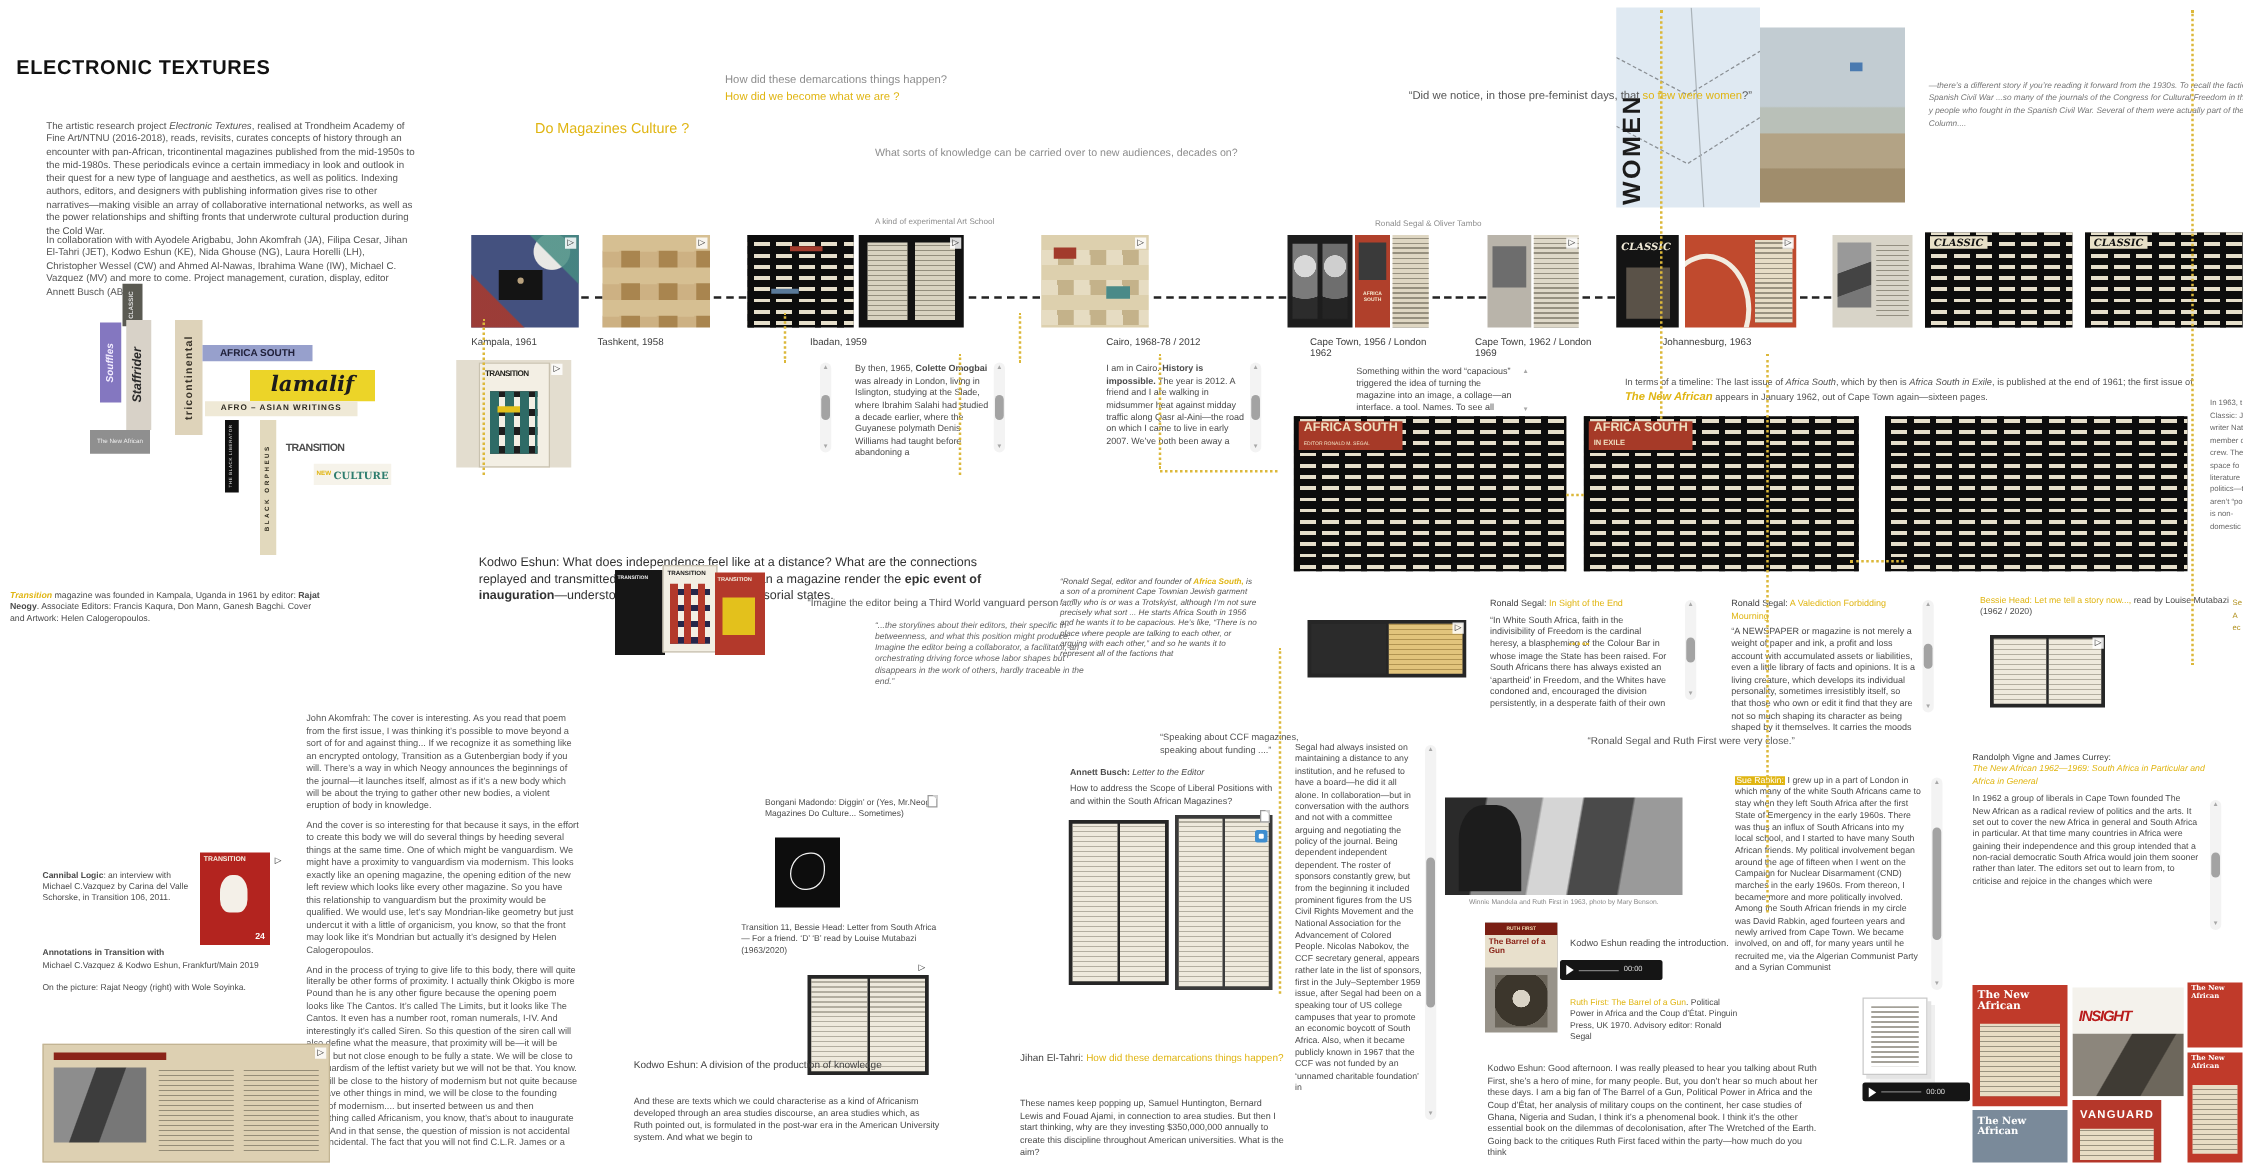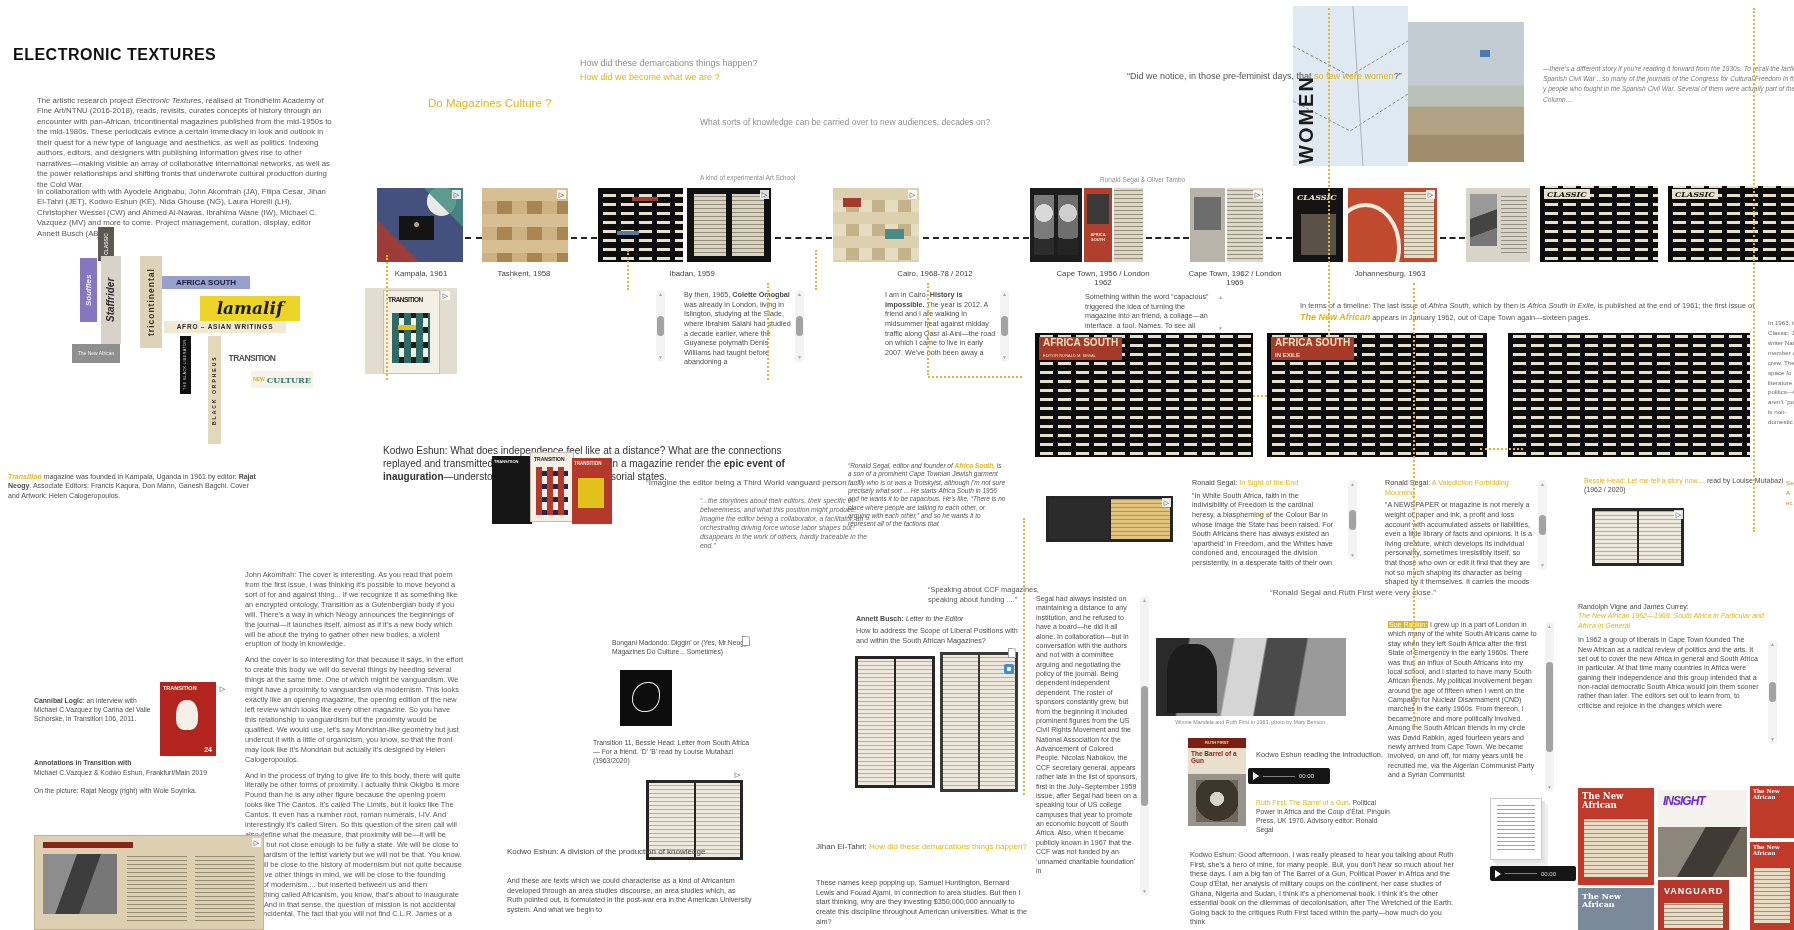--- a/index.html
+++ b/index.html
@@ -5,21 +5,21 @@
   :root{--acc:#e0b512;}
   *{box-sizing:border-box;margin:0;padding:0}
   html,body{width:1794px;height:930px;overflow:hidden;background:#fff;font-family:"Liberation Sans",sans-serif}
   #canvas{position:absolute;left:0;top:0;width:1794px;height:930px}
   .t{position:absolute;font-size:7.2px;line-height:1.34;color:#4b4b4b}
   .i{font-style:italic}.b{font-weight:bold}
   .yl{color:var(--acc)}
   .hl{background:var(--acc);color:#fff;padding:0 1px}
   .gray{color:#8d8d8d}
   .nw{white-space:nowrap}
-  .lbl{position:absolute;font-size:7.8px;color:#3d3d3d;text-align:center}
+  .lbl{position:absolute;font-size:7.8px;color:#3d3d3d;text-align:left}
   .thumb{position:absolute;overflow:hidden}
   .exp{position:absolute;width:9px;height:9px;background:rgba(255,255,255,.85);color:#1d1d1d;font-size:7px;line-height:9px;text-align:center;z-index:6}
   .exp::before{content:"▷"}
   .pgi{position:absolute;width:8px;height:10px;background:#fff;border:1px solid #999;z-index:6}
   .pgi::after{content:"";position:absolute;right:-1px;top:-1px;border-style:solid;border-width:0 4px 4px 0;border-color:transparent #cfcfcf transparent transparent}
   .bfi{position:absolute;width:10px;height:10px;background:#3e8ed0;border-radius:2px;z-index:6}
   .bfi::after{content:"";position:absolute;left:3px;top:3px;right:3px;bottom:3px;background:#fff;border-radius:1px}
   .sb{position:absolute;width:9px;background:#f3f3f3;border-radius:5px;display:flex;flex-direction:column;align-items:center;justify-content:space-between;padding:2px 0;z-index:5}
   .sb::before{content:"▲";font-size:5px;color:#a7a7a7;line-height:1}
   .sb::after{content:"▼";font-size:5px;color:#a7a7a7;line-height:1}
@@ -183,21 +183,21 @@
       <span class="sbt"></span>
     </div>
 
   <div class="t" style="left:885px;top:290px;width:112px">
     <span>I am in Cairo. </span><span class="b">History is impossible.</span><span> The year is 2012. A friend and I are walking in midsummer heat against midday traffic along Qasr al-Aini—the road on which I came to live in early 2007. We’ve both been away a</span>
   </div>
   <div class="sb" style="left:1000px;top:290px;height:72px">
       <span class="sbt"></span>
     </div>
 
-  <div class="t clip" style="left:1085px;top:292px;width:128px;height:36px">Something within the word “capacious” triggered the idea of turning the magazine into an friend, a collage—an interface, a tool. Names. To see all</div>
+  <div class="t clip" style="left:1085px;top:292px;width:128px;height:36px">Something within the word “capacious” triggered the idea of turning the magazine into an image, a collage—an interface, a tool. Names. To see all</div>
   <div class="sb bare" style="left:1216px;top:293px;height:40px"></div>
 
   <div class="t" style="left:1300px;top:301px;width:455px;font-size:7.4px;color:#555">
     <span>In terms of a timeline: The last issue of </span><span class="i">Africa South</span><span>, which by then is </span><span class="i">Africa South in Exile</span><span>, is published at the end of 1961; the first issue of </span><span class="yl i b" style="font-size:9px">The New African</span><span> appears in January 1962, out of Cape Town again—sixteen pages.</span>
   </div>
 
   <div class="thumb colg" style="left:1035px;top:333px;width:218px;height:124px">
     <div class="mastband" style="font-size:10px"><span>AFRICA SOUTH</span><br><span style="font-size:4px;font-weight:normal">EDITOR RONALD M. SEGAL</span></div>
   </div>
   <div class="thumb colg" style="left:1267px;top:333px;width:220px;height:124px">
@@ -348,21 +348,21 @@
   <div class="player" style="left:1490px;top:866px;width:86px;height:15px">
     <span class="play"></span>
       <span class="pline"></span>
       <span>00:00</span>
   </div>
   <div class="thumb" style="left:1578px;top:788px;width:76px;height:97px;background:#c03a2a">
     <div class="b serif" style="position:absolute;left:4px;top:4px;font-size:8.5px;color:#fff;line-height:1">The New African</div>
     <div class="txtrows" style="position:absolute;left:8%;top:32%;width:84%;height:60%;background-color:#e8dcc4"></div>
   </div>
   <div class="thumb" style="left:1658px;top:790px;width:89px;height:87px;background:#f4f2ec">
-    <div class="b i" style="position:absolute;left:5px;top:4px;font-size:12px;color:#6d28d9;letter-spacing:-1px">INSIGHT</div>
+    <div class="b i" style="position:absolute;left:5px;top:16px;font-size:12px;color:#b91c1c;letter-spacing:-1px">INSIGHT</div>
     <div style="position:absolute;left:0;top:42%;width:100%;height:58%;background:linear-gradient(120deg,#8c867c 0 40%,#3f3b34 41% 70%,#6d675c 71%)"></div>
   </div>
   <div class="thumb" style="left:1750px;top:786px;width:44px;height:52px;background:#c03a2a">
     <div class="b serif" style="position:absolute;left:3px;top:3px;font-size:5.5px;color:#fff;line-height:1">The New African</div>
   </div>
   <div class="thumb" style="left:1578px;top:888px;width:76px;height:42px;background:#7a8a9a">
     <div class="b serif" style="position:absolute;left:4px;top:4px;font-size:8px;color:#fff;line-height:1">The New African</div>
   </div>
   <div class="thumb" style="left:1658px;top:880px;width:71px;height:50px;background:#b5372a">
     <div class="b" style="position:absolute;left:6px;top:6px;font-size:9px;color:#fff;letter-spacing:1px">VANGUARD</div>

